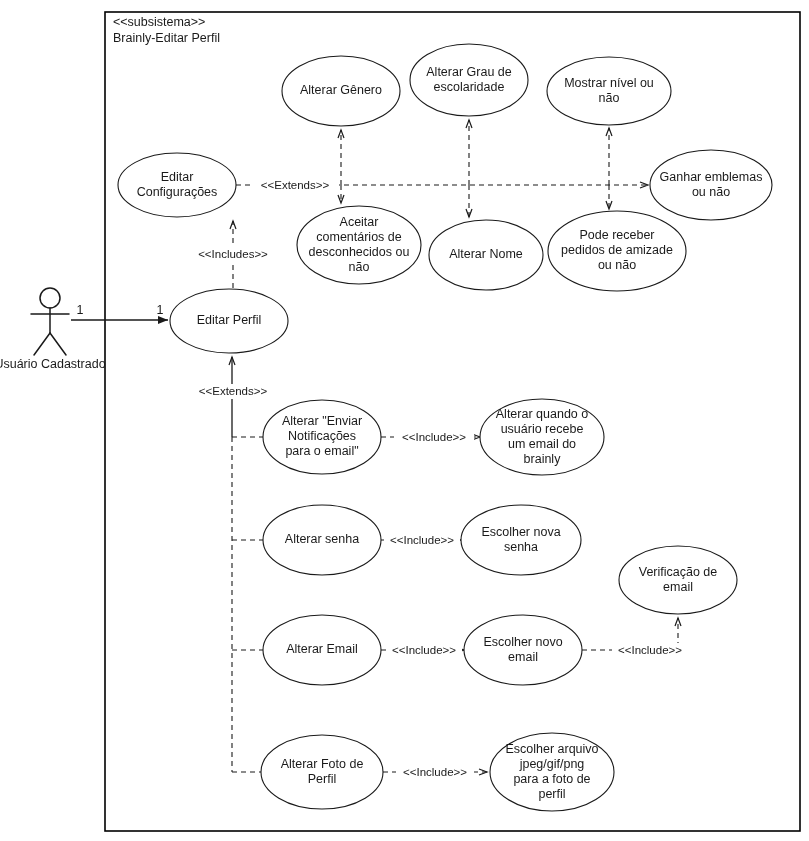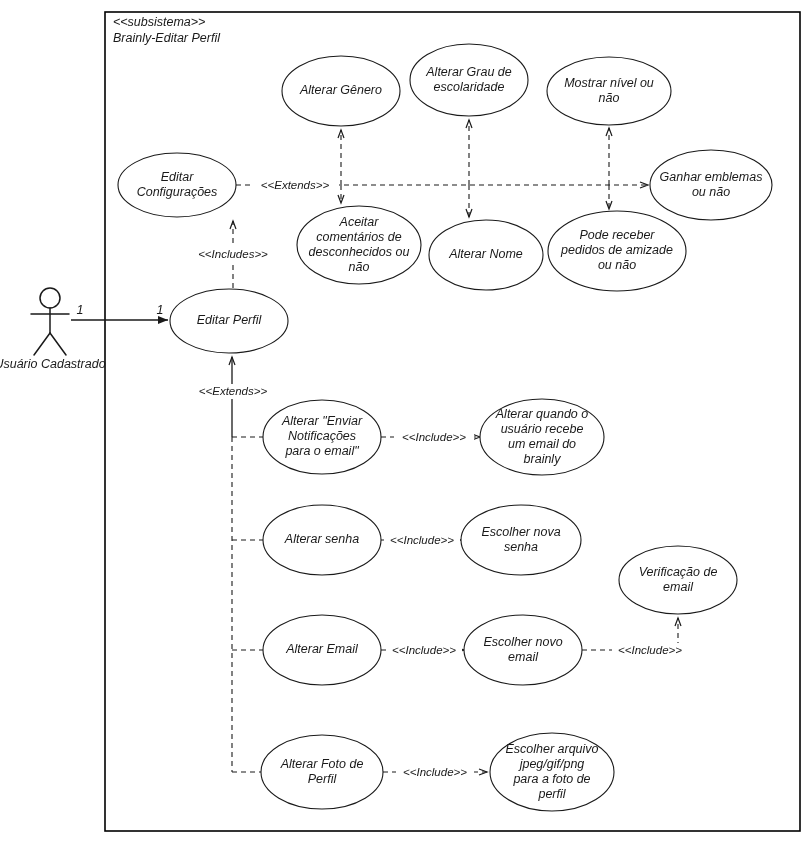--- a/index.html
+++ b/index.html
@@ -11,21 +11,20 @@
   body {
     width: 809px;
     height: 841px;
     font-family: "Liberation Sans", sans-serif;
     overflow: hidden;
   }
   #diagram-root {
     position: relative;
     width: 732px;
     height: 841px;
-    font-style: italic;
   }
   svg#uml-canvas {
     display: block;
     width: 809px;
     height: 841px;
     background: #ffffff;
   }
   .ellipse-shape {
     fill: #ffffff;
     stroke: #1a1a1a;

